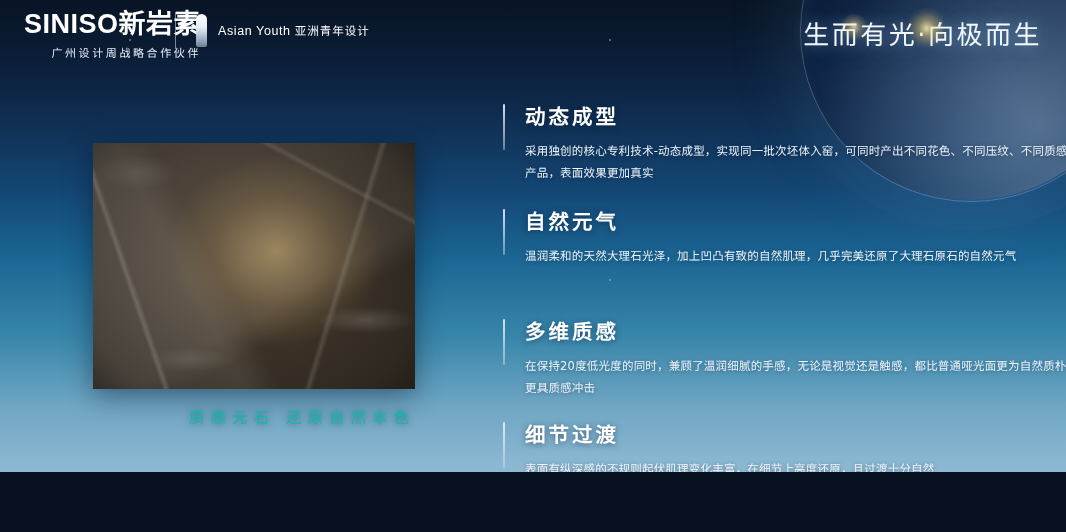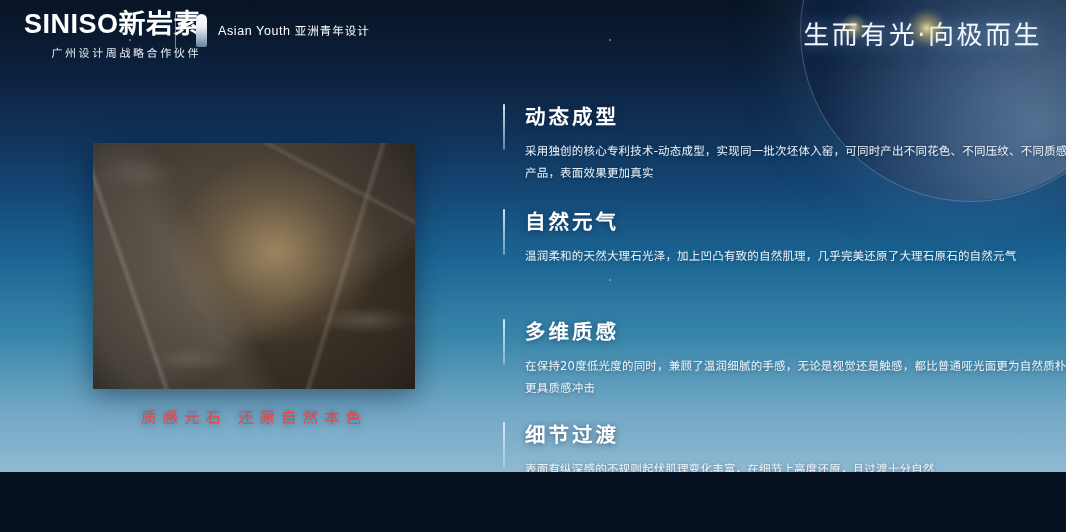--- a/index.html
+++ b/index.html
@@ -182,22 +182,22 @@
     background-size:38px 34px;
   }
   .photo-veins{
     position:absolute;inset:0;opacity:.5;
     background-image:
       linear-gradient(71deg, rgba(0,0,0,0) 17%, rgba(235,232,224,.35) 18%, rgba(0,0,0,0) 19.2%),
       linear-gradient(107deg, rgba(0,0,0,0) 72%, rgba(228,224,216,.30) 73%, rgba(0,0,0,0) 74.3%),
       linear-gradient(28deg, rgba(0,0,0,0) 80%, rgba(222,218,210,.26) 81%, rgba(0,0,0,0) 82.2%);
   }
   .caption{
-    position:absolute;left:93px;top:405px;width:322px;text-align:center;
-    color:#ef4444;font-size:15.5px;letter-spacing:6px;
+    position:absolute;left:93px;top:405px;width:322px;text-align:right;
+    color:#14b8a6;font-size:15.5px;letter-spacing:6px;
     font-family:"DejaVu Sans","Liberation Sans",sans-serif;
     text-shadow:0 1px 7px rgba(10,40,70,.5);
   }
 
   
   .features{position:absolute;left:503px;top:100px;width:555px;}
   .feature{position:relative;padding-left:22px;}
   .feature .bar{
     position:absolute;left:0;top:4px;width:2px;height:46px;
     background:linear-gradient(to bottom, rgba(225,238,250,.92), rgba(200,222,242,.45));

